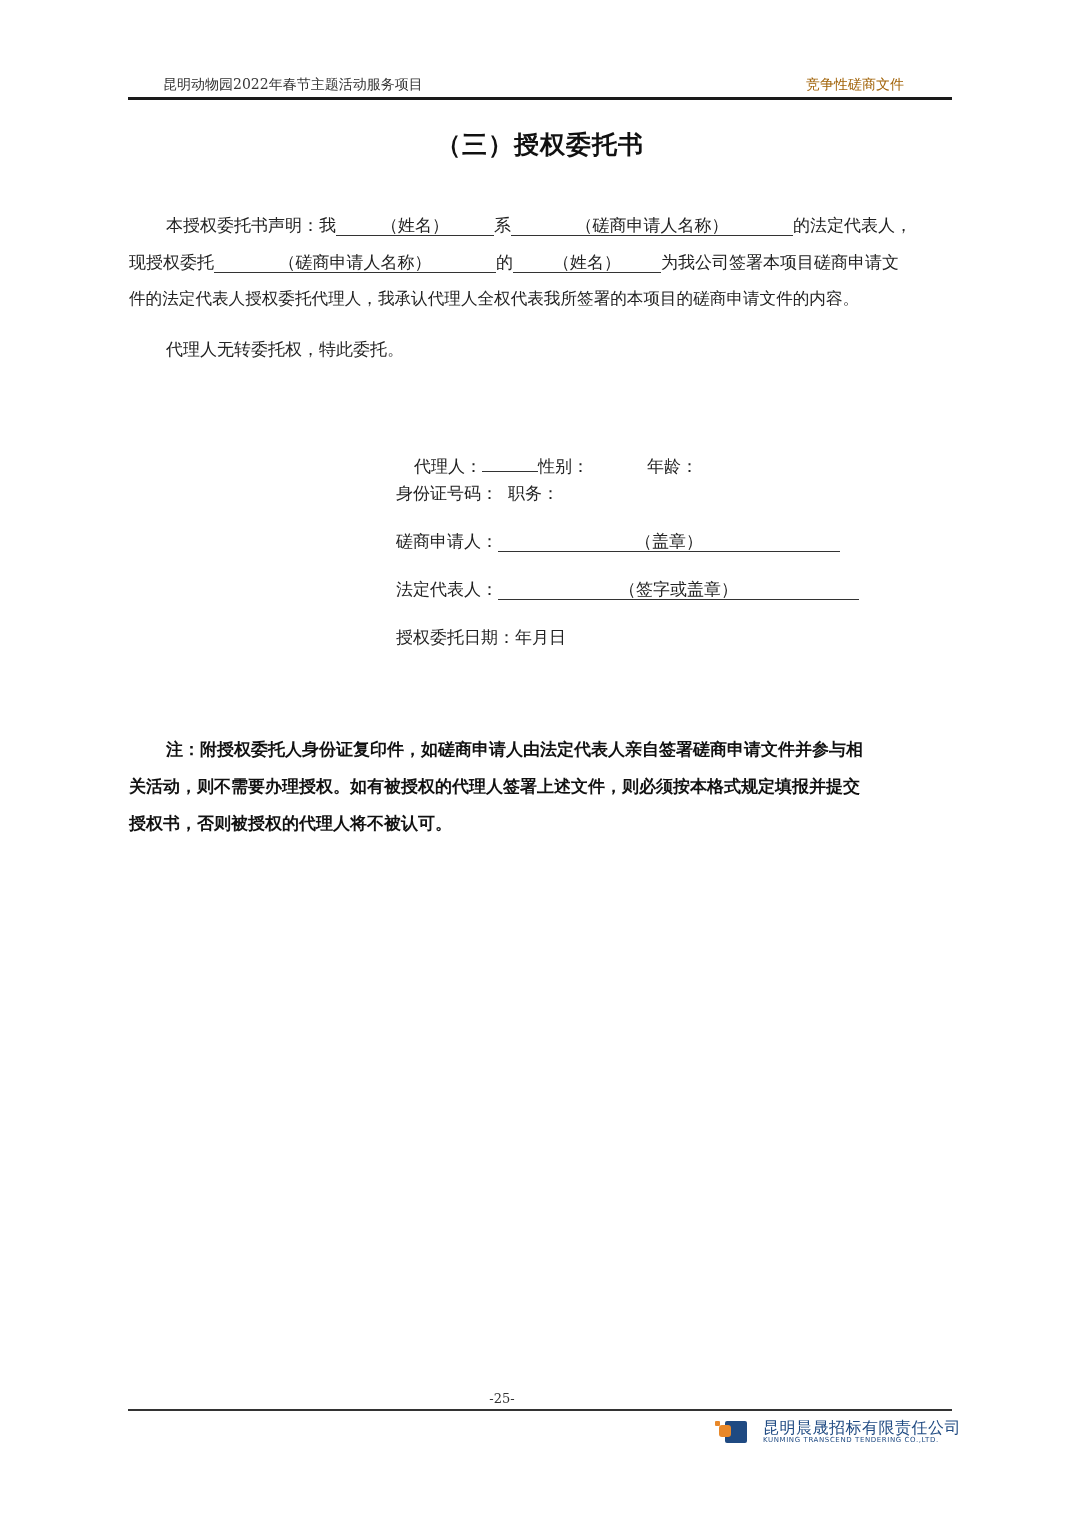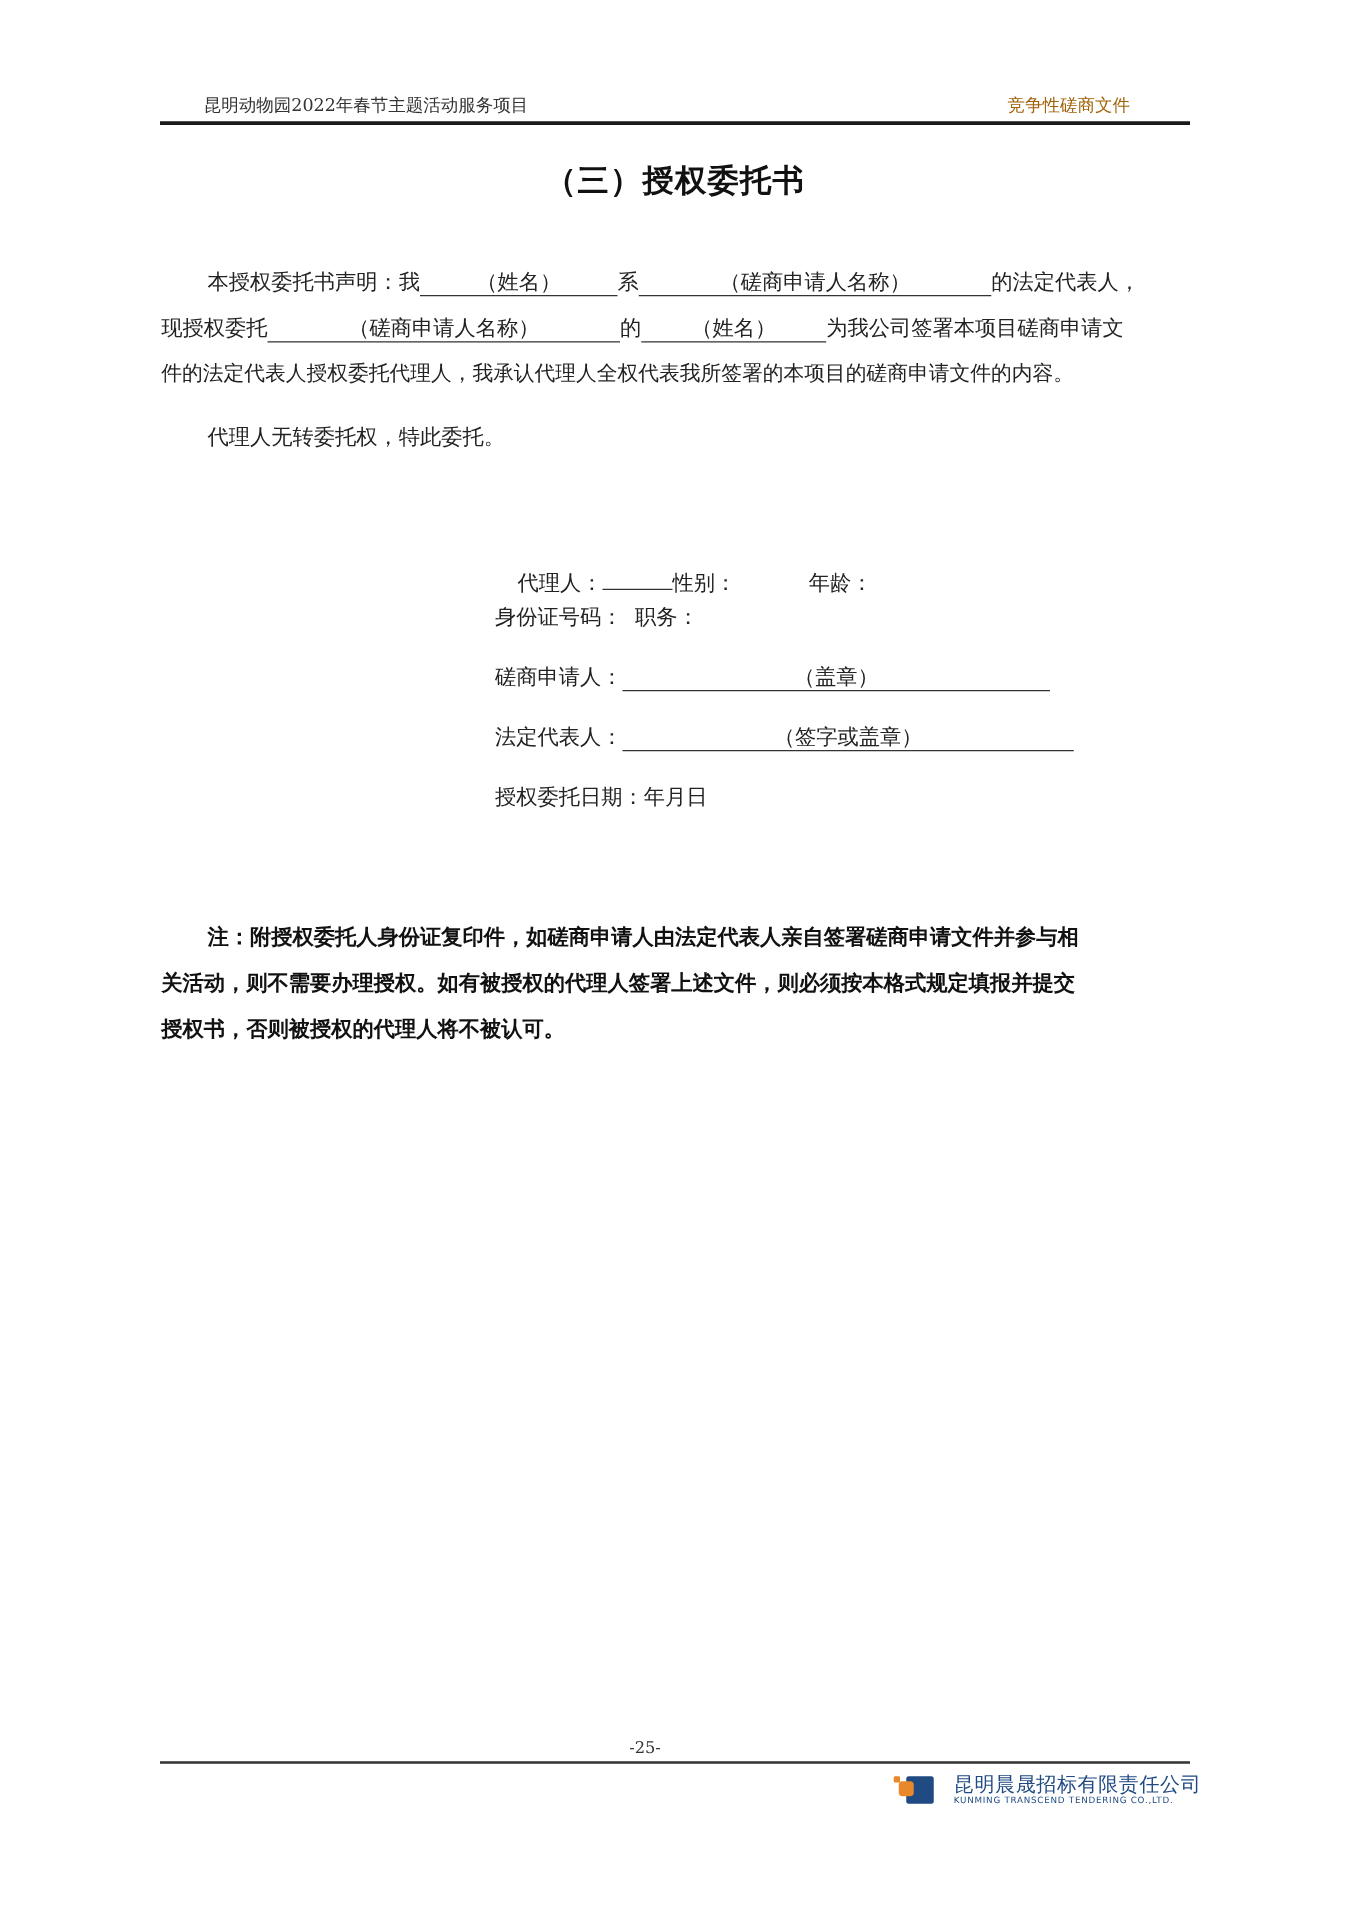--- a/index.html
+++ b/index.html
@@ -7,21 +7,21 @@
          font-family: "DejaVu Serif", "Liberation Serif", serif; color: #222; }
   .abs { position: absolute; }
   .hdr-left { left: 129px; top: 76px; font-size: 14px; color: #333; margin-left: 34px; }
   .hdr-right { right: 176px; top: 76px; font-size: 14px; color: #a16207; }
   .hdr-rule { left: 128px; top: 97px; width: 824px; height: 3px; background: #1a1a1a; }
   .title { left: 0; width: 1080px; top: 128px; text-align: center; font-size: 25px; font-weight: bold;
            font-family: "DejaVu Sans", sans-serif; letter-spacing: 1px; color: #111; }
   .line { font-size: 17px; white-space: nowrap; color: #222; }
   .blank { display: inline-block; border-bottom: 1px solid #333; text-align: center; line-height: 20px; }
   .note { font-weight: bold; font-family: "DejaVu Sans", sans-serif; font-size: 17px; color: #111; }
-  .ftr-page { left: 0; width: 1004px; top: 1391px; text-align: center; font-size: 13px; color: #333; margin-left: 14px; }
+  .ftr-page { left: 0; width: 1004px; top: 1391px; text-align: center; font-size: 13px; color: #333; }
   .ftr-rule { left: 128px; top: 1409px; width: 824px; height: 2px; background: #333; }
   .logo { left: 715px; top: 1419px; display: flex; align-items: center; gap: 16px; }
   .logo-mark { position: relative; width: 32px; height: 26px; }
   .logo-mark .blue { position: absolute; left: 10px; top: 2px; width: 22px; height: 22px; background: #1f4a82; border-radius: 2px; }
   .logo-mark .orange { position: absolute; left: 4px; top: 6px; width: 12px; height: 12px; background: #e8882a; border-radius: 3px; }
   .logo-mark .dot { position: absolute; left: 0; top: 2px; width: 5px; height: 5px; background: #e8882a; border-radius: 1px; }
   .logo-cn { font-family: "DejaVu Sans", sans-serif; font-size: 16px; color: #1f4a82; letter-spacing: 0.5px; line-height: 17px; }
   .logo-en { font-family: "DejaVu Sans", sans-serif; font-size: 7px; color: #1f4a82; letter-spacing: 0.6px; line-height: 9px; }
 </style>
 </head>

